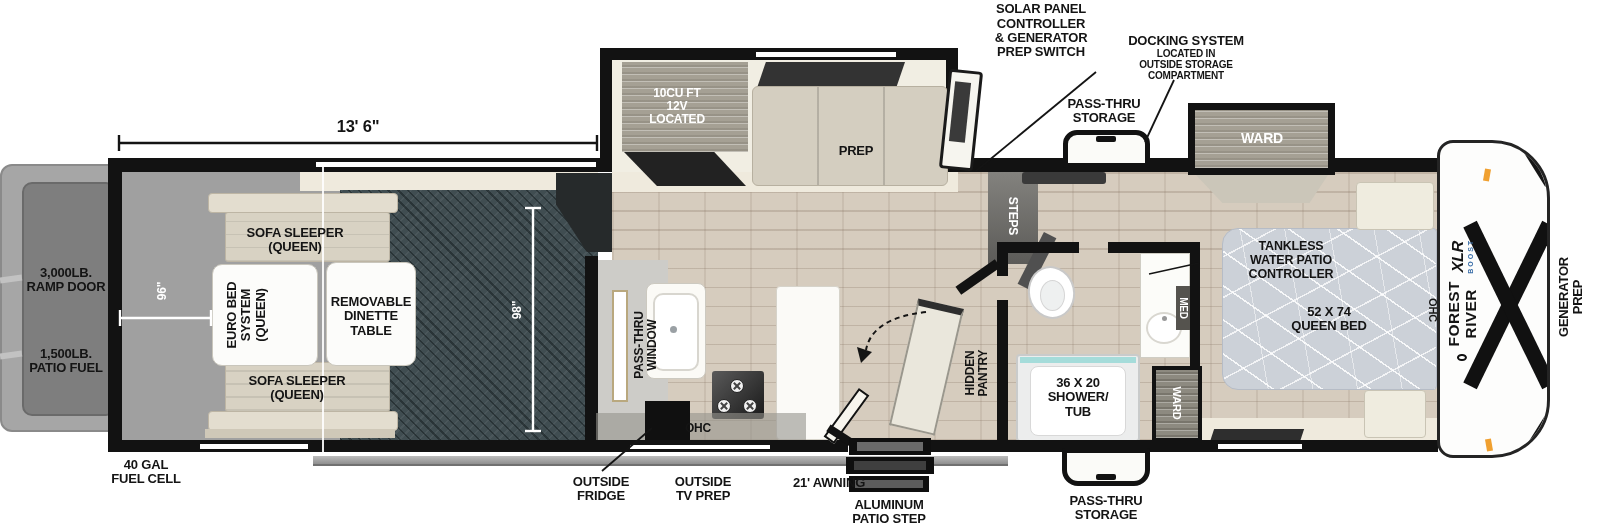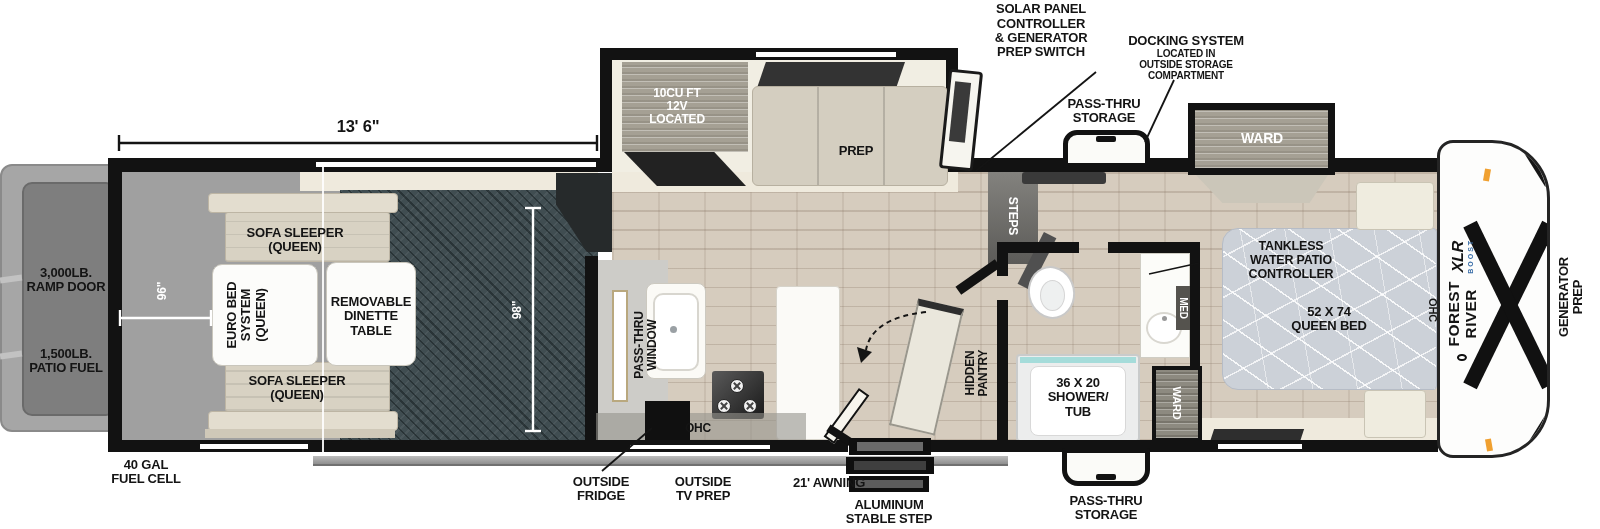--- a/index.html
+++ b/index.html
@@ -251,19 +251,19 @@
 CONTROLLER</div>
   <div class="lbl s13" style="left:1329px;top:319px;">52 X 74
 QUEEN BED</div>
   <div class="lbl s11 rot90" style="left:1433px;top:310px;">OHC</div>
   <div class="lbl s13" style="left:601px;top:489px;">OUTSIDE
 FRIDGE</div>
   <div class="lbl s13" style="left:703px;top:489px;">OUTSIDE
 TV PREP</div>
   <div class="lbl s13" style="left:797px;top:483px;margin-left:32px;">21' AWNING</div>
   <div class="lbl s13" style="left:889px;top:512px;">ALUMINUM
-STABLE STEP</div>
+PATIO STEP</div>
   <div class="lbl s13" style="left:1106px;top:508px;">PASS-THRU
 STORAGE</div>
   <div class="lbl s13 rot" style="left:1571px;top:297px;">GENERATOR
 PREP</div>
 
 </div>
 
 </body></html>

